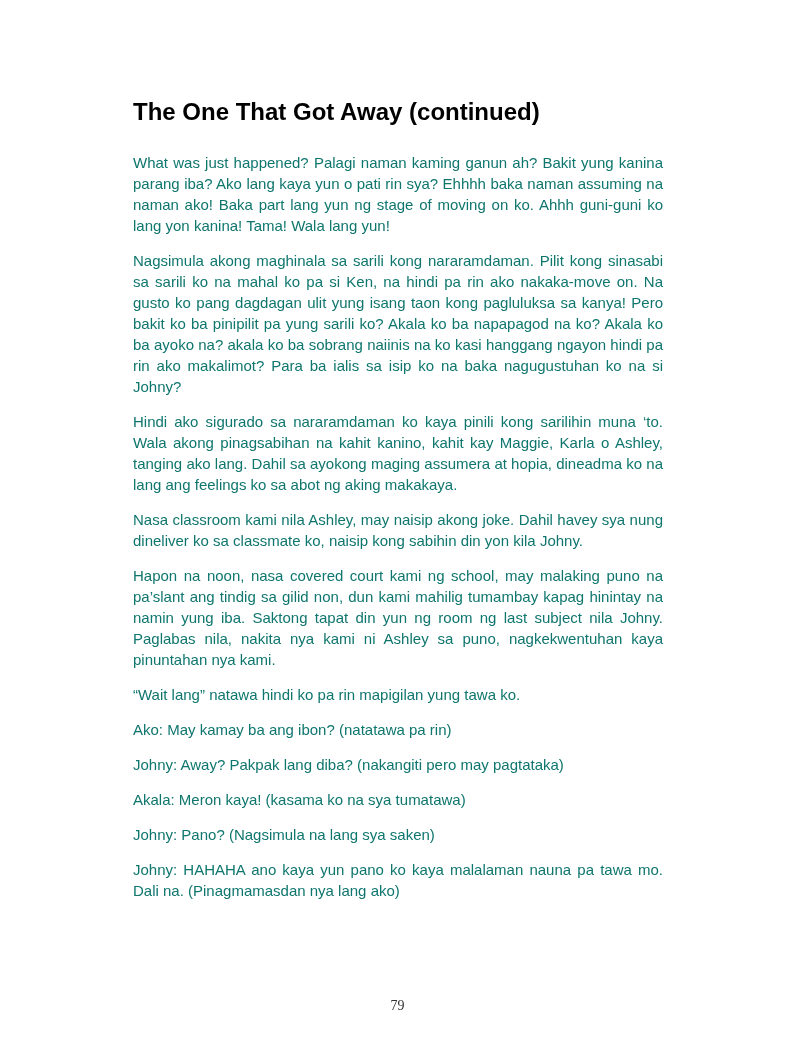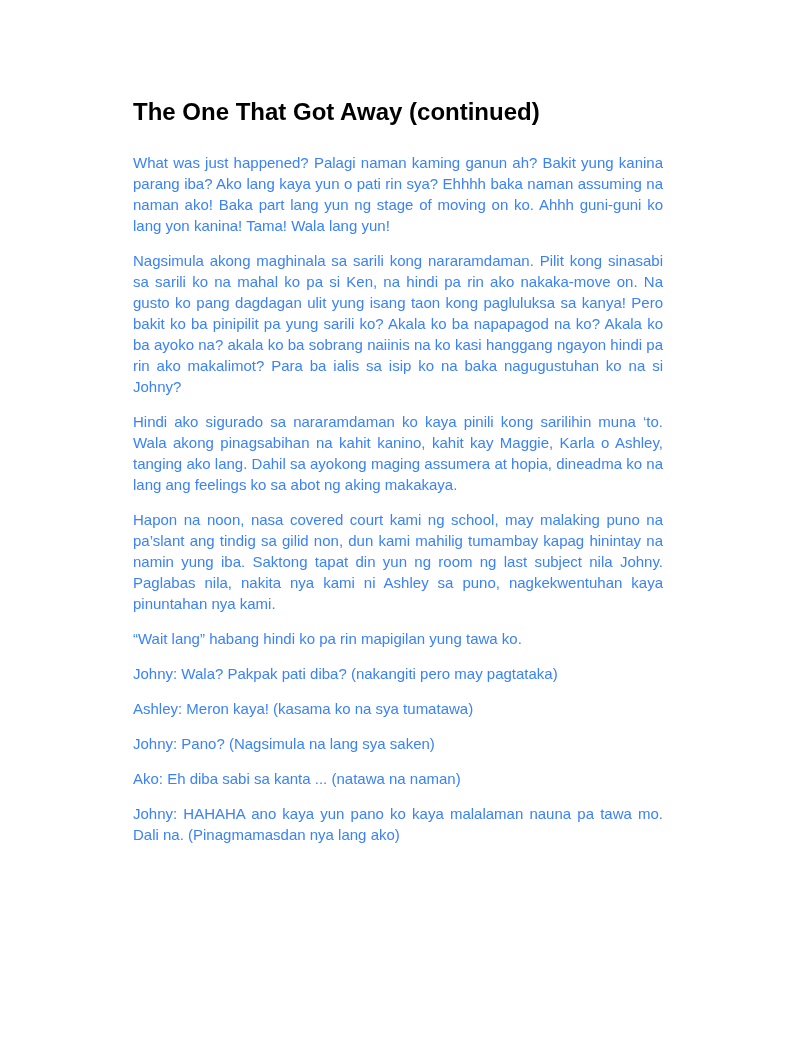--- a/index.html
+++ b/index.html
@@ -23,21 +23,21 @@
     font-size: 24px;
     font-weight: 700;
     line-height: 1.2;
     color: #000000;
   }
   .para {
     margin: 0 0 14px 0;
     font-size: 15px;
     line-height: 21px;
     text-align: justify;
-    color: #3b82f6;
+    color: #0f766e;
   }
   .page-footer {
     position: absolute;
     left: 0;
     bottom: 36px;
     width: 100%;
     text-align: center;
     font-family: "Liberation Serif", serif;
     font-size: 14px;
     color: #333333;
@@ -46,22 +46,24 @@
 </head>
 <body>
 
 <div class="page">
   <h1 class="doc-title">The One That Got Away (continued)</h1>
 
   <div>
       <p class="para">What was just happened? Palagi naman kaming ganun ah? Bakit yung kanina parang iba? Ako lang kaya yun o pati rin sya? Ehhhh baka naman assuming na naman ako! Baka part lang yun ng stage of moving on ko. Ahhh guni-guni ko lang yon kanina! Tama! Wala lang yun!</p>
       <p class="para">Nagsimula akong maghinala sa sarili kong nararamdaman. Pilit kong sinasabi sa sarili ko na mahal ko pa si Ken, na hindi pa rin ako nakaka-move on. Na gusto ko pang dagdagan ulit yung isang taon kong pagluluksa sa kanya! Pero bakit ko ba pinipilit pa yung sarili ko? Akala ko ba napapagod na ko? Akala ko ba ayoko na? akala ko ba sobrang naiinis na ko kasi hanggang ngayon hindi pa rin ako makalimot? Para ba ialis sa isip ko na baka nagugustuhan ko na si Johny?</p>
       <p class="para">Hindi ako sigurado sa nararamdaman ko kaya pinili kong sarilihin muna ‘to. Wala akong pinagsabihan na kahit kanino, kahit kay Maggie, Karla o Ashley, tanging ako lang. Dahil sa ayokong maging assumera at hopia, dineadma ko na lang ang feelings ko sa abot ng aking makakaya.</p>
+      <p class="para">Nasa classroom kami nila Ashley, may naisip akong joke. Dahil havey sya nung dineliver ko sa classmate ko, naisip kong sabihin din yon kila Johny.</p>
       <p class="para">Hapon na noon, nasa covered court kami ng school, may malaking puno na pa’slant ang tindig sa gilid non, dun kami mahilig tumambay kapag hinintay na namin yung iba. Saktong tapat din yun ng room ng last subject nila Johny. Paglabas nila, nakita nya kami ni Ashley sa puno, nagkekwentuhan kaya pinuntahan nya kami.</p>
-      <p class="para">“Wait lang” habang hindi ko pa rin mapigilan yung tawa ko.</p>
-      <p class="para">Johny: Wala? Pakpak pati diba? (nakangiti pero may pagtataka)</p>
-      <p class="para">Ashley: Meron kaya! (kasama ko na sya tumatawa)</p>
+      <p class="para">“Wait lang” natawa hindi ko pa rin mapigilan yung tawa ko.</p>
+      <p class="para">Ako: May kamay ba ang ibon? (natatawa pa rin)</p>
+      <p class="para">Johny: Away? Pakpak lang diba? (nakangiti pero may pagtataka)</p>
+      <p class="para">Akala: Meron kaya! (kasama ko na sya tumatawa)</p>
       <p class="para">Johny: Pano? (Nagsimula na lang sya saken)</p>
-      <p class="para">Ako: Eh diba sabi sa kanta ...  (natawa na naman)</p>
       <p class="para">Johny: HAHAHA ano kaya yun pano ko kaya malalaman nauna pa tawa mo. Dali na. (Pinagmamasdan nya lang ako)</p>
     </div>
 
+  <div class="page-footer">79</div>
 </div>
 
 </body></html>

